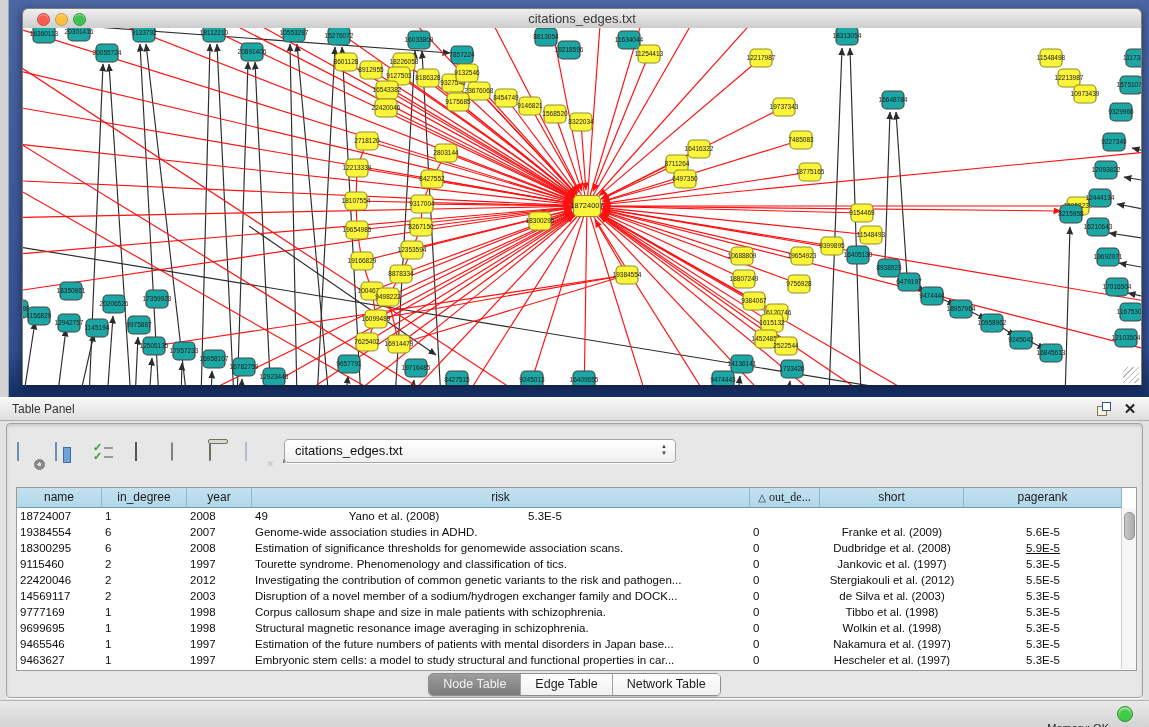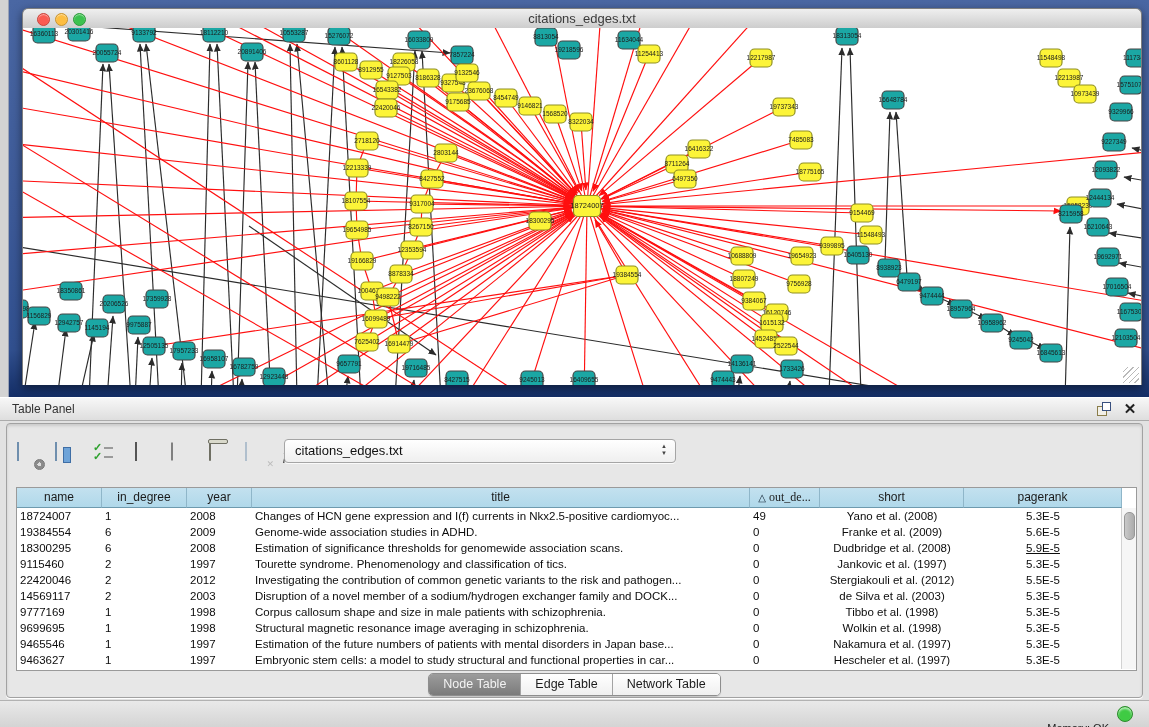--- a/index.html
+++ b/index.html
@@ -538,39 +538,38 @@
     <div class="combo">
       <span class="combo-text">citations_edges.txt</span>
       <span class="combo-arrows">▲<br>▼</span>
     </div>
 
     <div class="dtable">
       <div class="thead" id="thead">
           <div class="th" style="width: 85px;">name</div>
           <div class="th" style="width: 85px;">in_degree</div>
           <div class="th" style="width: 65px;">year</div>
-          <div class="th" style="width: 498px;">title</div>
+          <div class="th" style="width: 498px;">risk</div>
           <div class="th" style="width: 70px; font-family: Liberation Serif, serif;"><span class="sort-glyph">△</span>out_de...</div>
           <div class="th" style="width: 144px;">short</div>
           <div class="th" style="width: 158px;">pagerank</div>
         </div>
       <div id="tbody">
           <div class="tr">
             <div class="td" style="width: 85px;">18724007</div>
             <div class="td" style="width: 85px;">1</div>
             <div class="td" style="width: 65px;">2008</div>
-            <div class="td" style="width: 498px;">Changes of HCN gene expression and I(f) currents in Nkx2.5-positive cardiomyoc...</div>
             <div class="td" style="width: 70px;">49</div>
             <div class="td center" style="width: 144px;">Yano et al. (2008)</div>
             <div class="td center" style="width: 158px;">5.3E-5</div>
           </div>
           <div class="tr">
             <div class="td" style="width: 85px;">19384554</div>
             <div class="td" style="width: 85px;">6</div>
-            <div class="td" style="width: 65px;">2009</div>
+            <div class="td" style="width: 65px;">2007</div>
             <div class="td" style="width: 498px;">Genome-wide association studies in ADHD.</div>
             <div class="td" style="width: 70px;">0</div>
             <div class="td center" style="width: 144px;">Franke et al. (2009)</div>
             <div class="td center" style="width: 158px;">5.6E-5</div>
           </div>
           <div class="tr">
             <div class="td" style="width: 85px;">18300295</div>
             <div class="td" style="width: 85px;">6</div>
             <div class="td" style="width: 65px;">2008</div>
             <div class="td" style="width: 498px;">Estimation of significance thresholds for genomewide association scans.</div>

